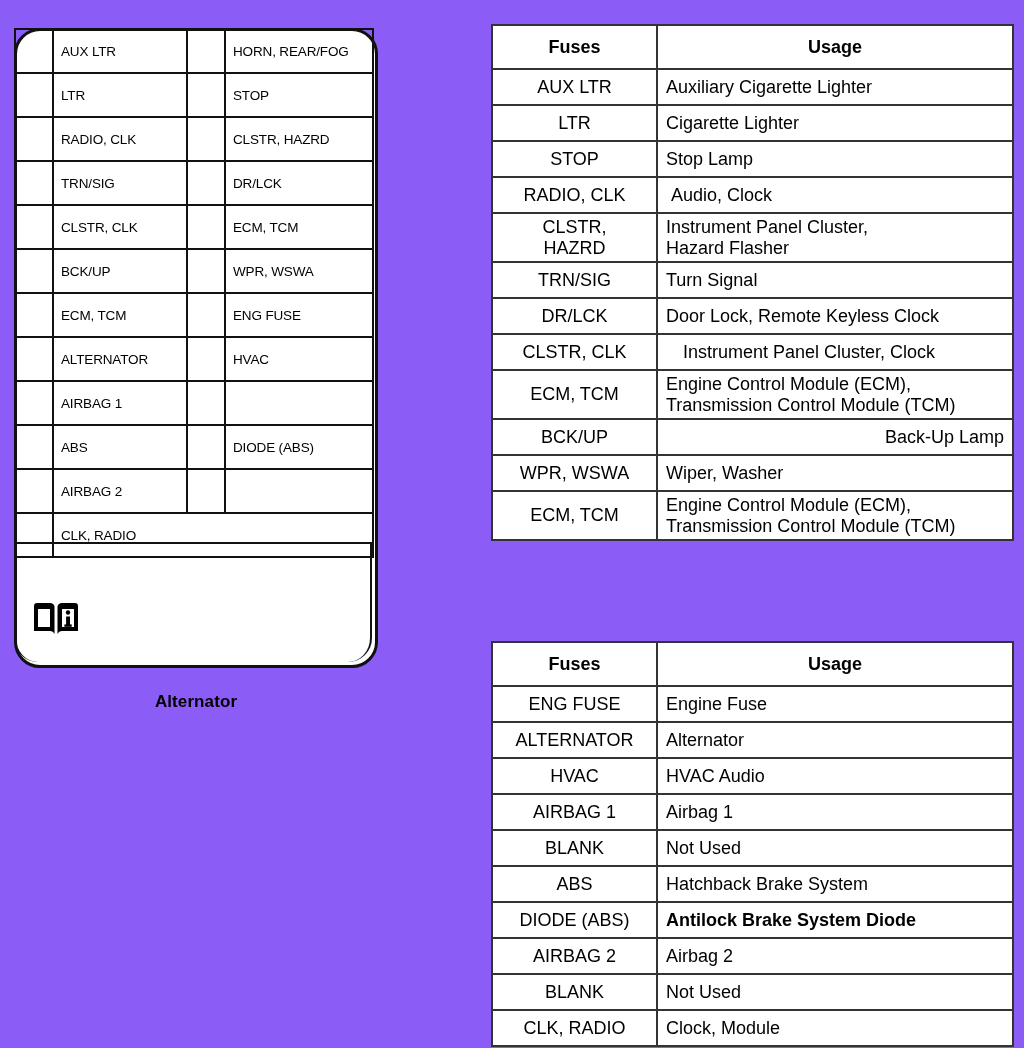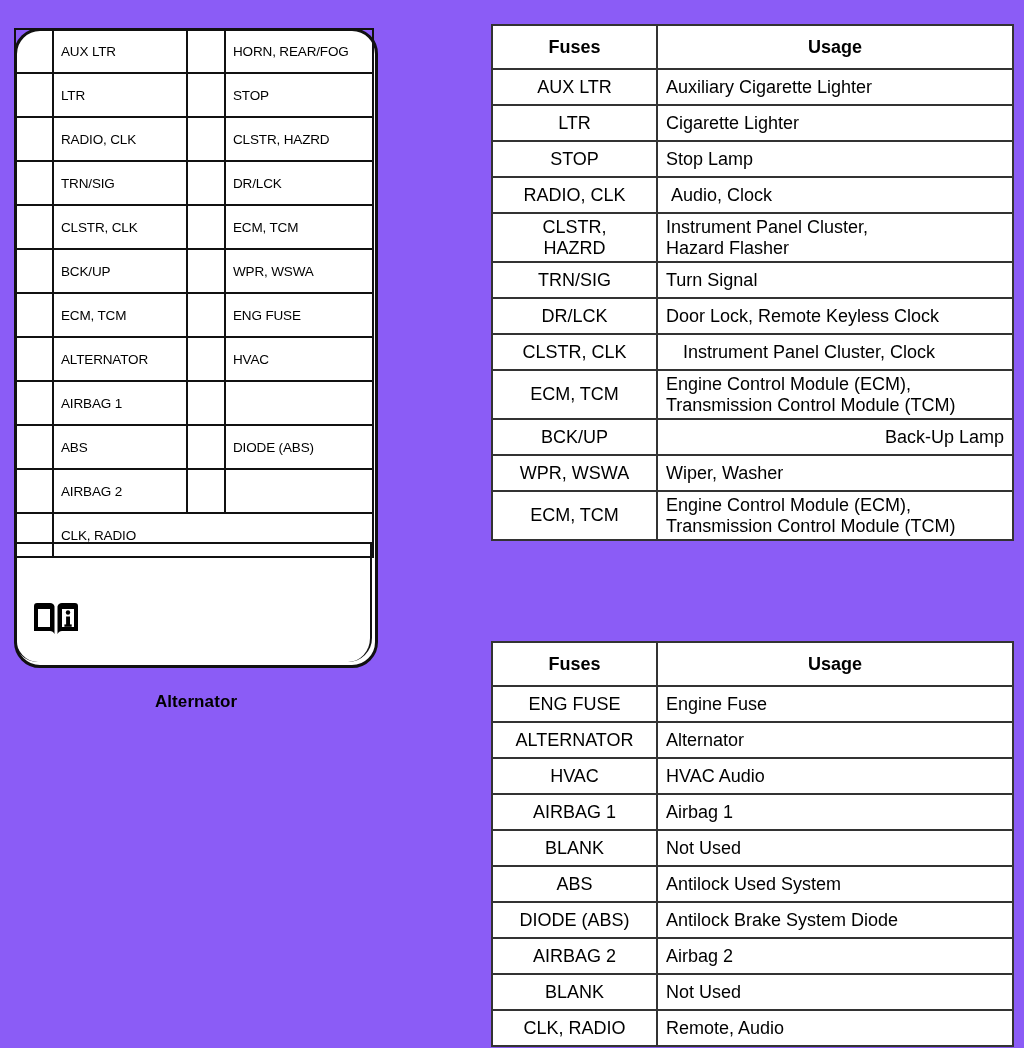--- a/index.html
+++ b/index.html
@@ -320,34 +320,34 @@
         <tr>
           <td class="fuse-cell one-line" style="white-space: pre-line;">AIRBAG 1</td>
           <td class="usage-cell one-line" style="white-space: pre-line;">Airbag 1</td>
         </tr>
         <tr>
           <td class="fuse-cell one-line" style="white-space: pre-line;">BLANK</td>
           <td class="usage-cell one-line" style="white-space: pre-line;">Not Used</td>
         </tr>
         <tr>
           <td class="fuse-cell one-line" style="white-space: pre-line;">ABS</td>
-          <td class="usage-cell one-line" style="white-space: pre-line;">Antilock Used System</td>
+          <td class="usage-cell one-line" style="white-space: pre-line;">Hatchback Brake System</td>
         </tr>
         <tr>
           <td class="fuse-cell one-line" style="white-space: pre-line;">DIODE (ABS)</td>
-          <td class="usage-cell one-line" style="white-space: pre-line;">Antilock Brake System Diode</td>
+          <td class="usage-cell one-line" style="white-space: pre-line; font-weight: bold;">Antilock Brake System Diode</td>
         </tr>
         <tr>
           <td class="fuse-cell one-line" style="white-space: pre-line;">AIRBAG 2</td>
           <td class="usage-cell one-line" style="white-space: pre-line;">Airbag 2</td>
         </tr>
         <tr>
           <td class="fuse-cell one-line" style="white-space: pre-line;">BLANK</td>
           <td class="usage-cell one-line" style="white-space: pre-line;">Not Used</td>
         </tr>
         <tr>
           <td class="fuse-cell one-line" style="white-space: pre-line;">CLK, RADIO</td>
-          <td class="usage-cell one-line" style="white-space: pre-line;">Remote, Audio</td>
+          <td class="usage-cell one-line" style="white-space: pre-line;">Clock, Module</td>
         </tr>
       </tbody>
   </table>
 
 </div>
 
 </body></html>

